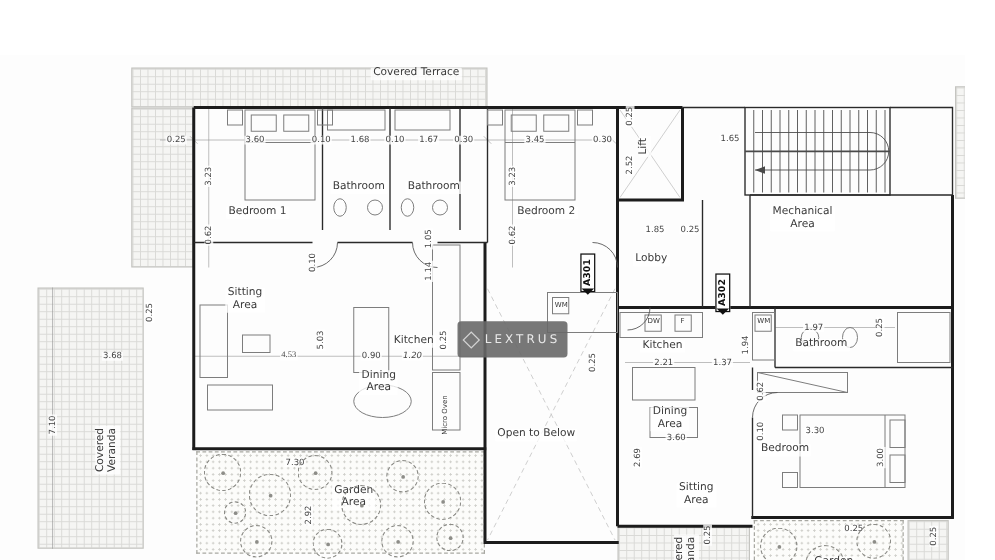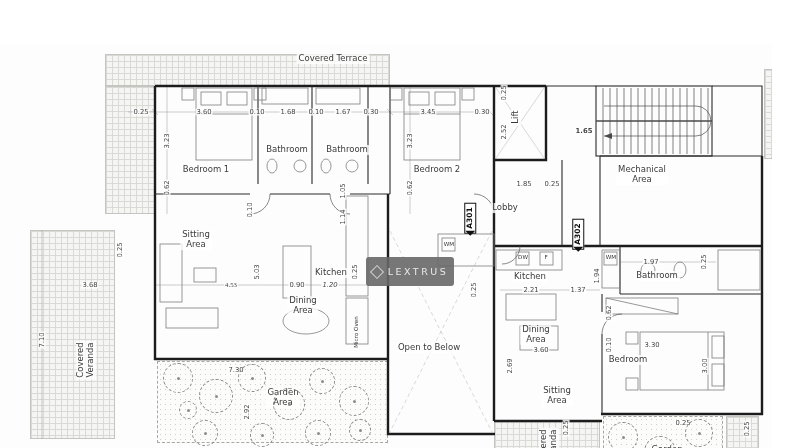--- a/index.html
+++ b/index.html
@@ -142,21 +142,21 @@
     </g>
   </svg>
 
   <div class="layer" id="layer-rooms">
       <span class="room-label" style="left: 333px; top: 15px; transform: translate(-50%, -50%);">Covered Terrace</span>
       <span class="room-label" style="left: 206px; top: 126px; transform: translate(-50%, -50%); text-align: center;">Bedroom 1</span>
       <span class="room-label" style="left: 287px; top: 106px; transform: translate(-50%, -50%);">Bathroom</span>
       <span class="room-label" style="left: 347px; top: 106px; transform: translate(-50%, -50%);">Bathroom</span>
       <span class="room-label" style="left: 437px; top: 126px; transform: translate(-50%, -50%);">Bedroom 2</span>
       <span class="room-label" style="left: 516px; top: 73px; transform: translate(-50%, -50%) rotate(-90deg);">Lift</span>
-      <span class="room-label" style="left: 505px; top: 164px; transform: translate(-50%, -50%);">Lobby</span>
+      <span class="room-label" style="left: 521px; top: 164px; transform: translate(-50%, -50%);">Lobby</span>
       <span class="room-label" style="left: 642px; top: 131px; transform: translate(-50%, -50%);">Mechanical
 Area</span>
       <span class="room-label" style="left: 196px; top: 196px; transform: translate(-50%, -50%);">Sitting
 Area</span>
       <span class="room-label" style="left: 331px; top: 229px; transform: translate(-50%, -50%);">Kitchen</span>
       <span class="room-label" style="left: 303px; top: 262px; transform: translate(-50%, -50%);">Dining
 Area</span>
       <span class="room-label" style="left: 429px; top: 304px; transform: translate(-50%, -50%);">Open to Below</span>
       <span class="room-label" style="left: 530px; top: 233px; transform: translate(-50%, -50%);">Kitchen</span>
       <span class="room-label" style="left: 536px; top: 291px; transform: translate(-50%, -50%);">Dining
@@ -179,21 +179,21 @@
       <span class="dim-label" style="left: 204px; top: 68px; transform: translate(-50%, -50%);">3.60</span>
       <span class="dim-label" style="left: 257px; top: 68px; transform: translate(-50%, -50%);">0.10</span>
       <span class="dim-label" style="left: 288px; top: 68px; transform: translate(-50%, -50%);">1.68</span>
       <span class="dim-label" style="left: 316px; top: 68px; transform: translate(-50%, -50%);">0.10</span>
       <span class="dim-label" style="left: 343px; top: 68px; transform: translate(-50%, -50%);">1.67</span>
       <span class="dim-label" style="left: 371px; top: 68px; transform: translate(-50%, -50%);">0.30</span>
       <span class="dim-label" style="left: 428px; top: 68px; transform: translate(-50%, -50%);">3.45</span>
       <span class="dim-label" style="left: 482px; top: 68px; transform: translate(-50%, -50%);">0.30</span>
       <span class="dim-label" style="left: 504px; top: 49px; transform: translate(-50%, -50%) rotate(-90deg);">0.25</span>
       <span class="dim-label" style="left: 504px; top: 88px; transform: translate(-50%, -50%) rotate(-90deg);">2.52</span>
-      <span class="dim-label" style="left: 584px; top: 87px; transform: translate(-50%, -50%); font-weight: bold;">1.65</span>
+      <span class="dim-label" style="left: 584px; top: 67px; transform: translate(-50%, -50%);">1.65</span>
       <span class="dim-label" style="left: 524px; top: 140px; transform: translate(-50%, -50%);">1.85</span>
       <span class="dim-label" style="left: 552px; top: 140px; transform: translate(-50%, -50%);">0.25</span>
       <span class="dim-label" style="left: 167px; top: 97px; transform: translate(-50%, -50%) rotate(-90deg);">3.23</span>
       <span class="dim-label" style="left: 167px; top: 144px; transform: translate(-50%, -50%) rotate(-90deg);">0.62</span>
       <span class="dim-label" style="left: 250px; top: 166px; transform: translate(-50%, -50%) rotate(-90deg);">0.10</span>
       <span class="dim-label" style="left: 343px; top: 147px; transform: translate(-50%, -50%) rotate(-90deg);">1.05</span>
       <span class="dim-label" style="left: 343px; top: 173px; transform: translate(-50%, -50%) rotate(-90deg);">1.14</span>
       <span class="dim-label" style="left: 410px; top: 97px; transform: translate(-50%, -50%) rotate(-90deg);">3.23</span>
       <span class="dim-label" style="left: 410px; top: 144px; transform: translate(-50%, -50%) rotate(-90deg);">0.62</span>
       <span class="dim-label" style="left: 231px; top: 241px; transform: translate(-50%, -50%); font-family: Liberation Serif, serif;">4.53</span>

